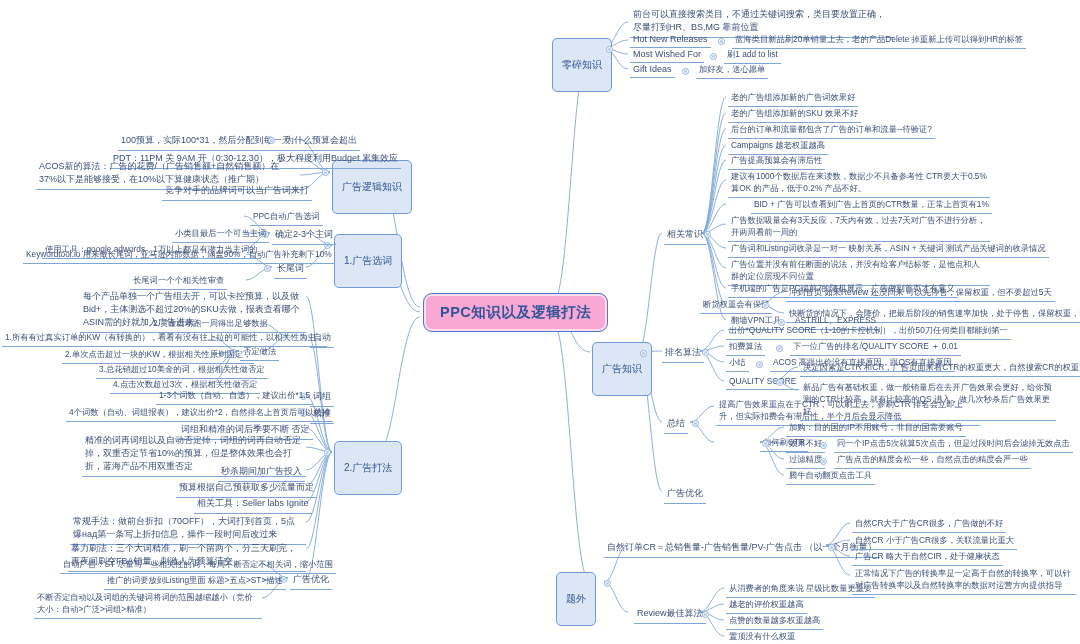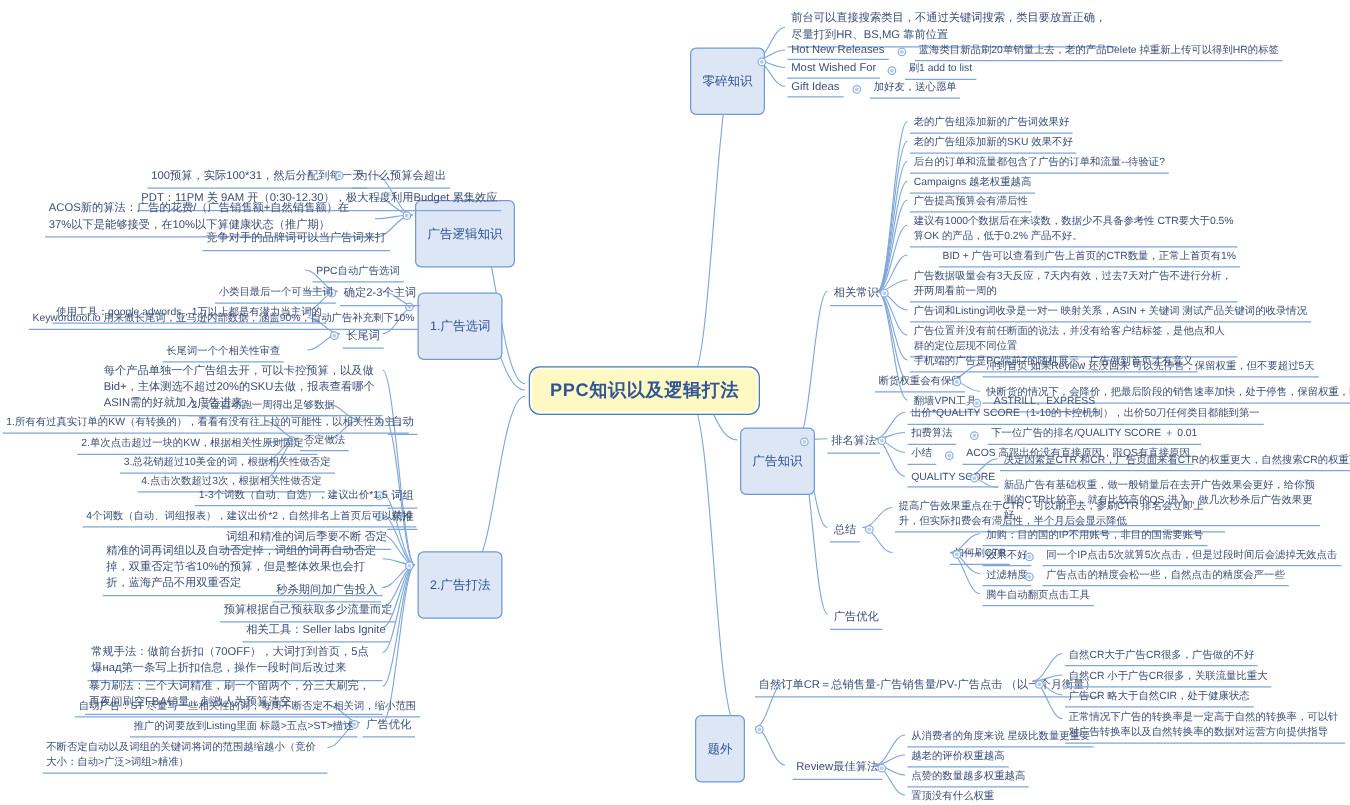--- a/index.html
+++ b/index.html
@@ -8,21 +8,21 @@
     font-family:"Liberation Sans","DejaVu Sans",sans-serif;
     color:#2b3a55;
   }
   #canvas{position:absolute;inset:0;}
   svg#links{position:absolute;left:0;top:0;width:1080px;height:644px;pointer-events:none;}
 
   
   .node{position:absolute;box-sizing:border-box;white-space:nowrap;}
 
   .root{
-    background:#fef9c3;border:1.6px solid #4a79c4;border-radius:9px;
+    background:#f9a8d4;border:1.6px solid #4a79c4;border-radius:9px;
     color:#2f5597;font-size:14.5px;font-weight:bold;
     padding:9px 16px;letter-spacing:.5px;
     box-shadow:0 0 0 2px rgba(255,255,255,.6) inset;
   }
   .lvl1{
     background:#dce6f5;border:1.1px solid #6f9ad6;border-radius:5px;
     color:#2f5597;font-size:10px;padding:19px 9px;
   }
   .lvl2{
     color:#3b4f77;font-size:9px;padding:2px 3px 2.5px 3px;

